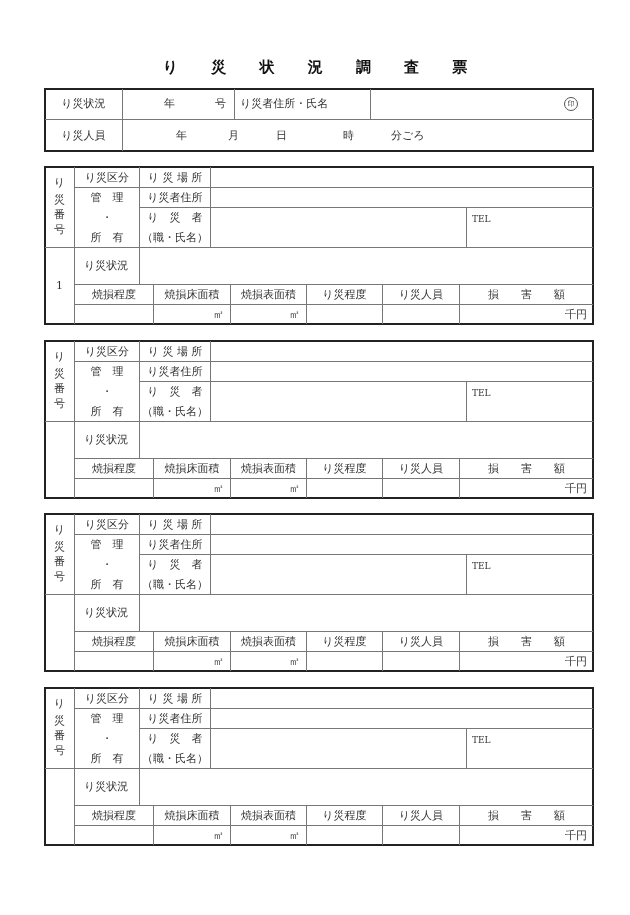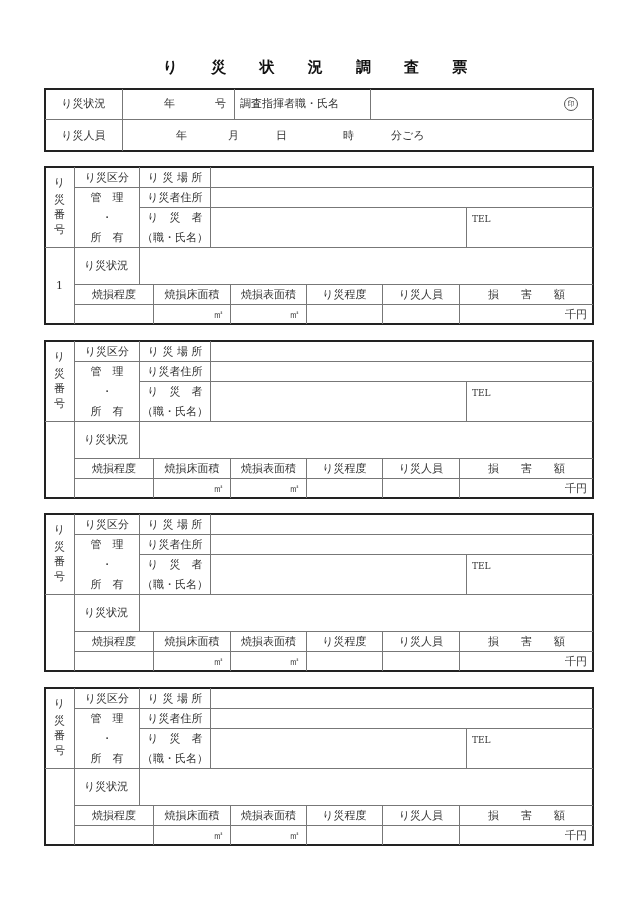--- a/index.html
+++ b/index.html
@@ -27,21 +27,21 @@
   <div class="frame" style="left:44px;top:88px;width:550px;height:64px;"></div>
   <div class="hl" style="left:45px;top:119px;width:548px;"></div>
   <div class="vl" style="left:122px;top:89px;height:62px;"></div>
   <div class="vl" style="left:234px;top:89px;height:30px;"></div>
   <div class="vl" style="left:370px;top:89px;height:30px;"></div>
 
   <div class="t c" style="left:45px;top:97px;width:77px;">り災状況</div>
   <div class="field" style="left:123px;top:89px;width:111px;height:30px;"></div>
   <div class="t" style="left:164px;top:97px;">年</div>
   <div class="t" style="left:215px;top:97px;">号</div>
-  <div class="t" style="left:240px;top:97px;">調査指揮者職・氏名</div>
+  <div class="t" style="left:240px;top:97px;">り災者住所・氏名</div>
   <div class="field" style="left:371px;top:89px;width:190px;height:30px;">
       <span class="t" style="left:6px;top:8px;"></span>
     </div>
   <div class="seal" style="left:564px;top:97px;">印</div>
 
   <div class="t c" style="left:45px;top:129px;width:77px;">り災人員</div>
   <div class="field" style="left:123px;top:120px;width:470px;height:31px;"></div>
   <div class="t" style="left:176px;top:129px;">年</div>
   <div class="t" style="left:228px;top:129px;">月</div>
   <div class="t" style="left:276px;top:129px;">日</div>

